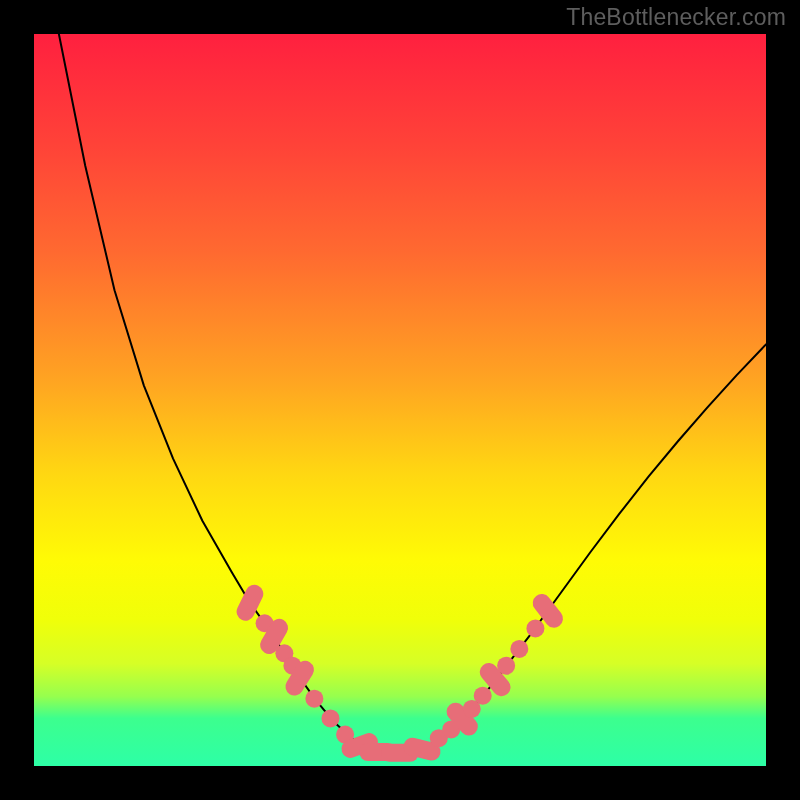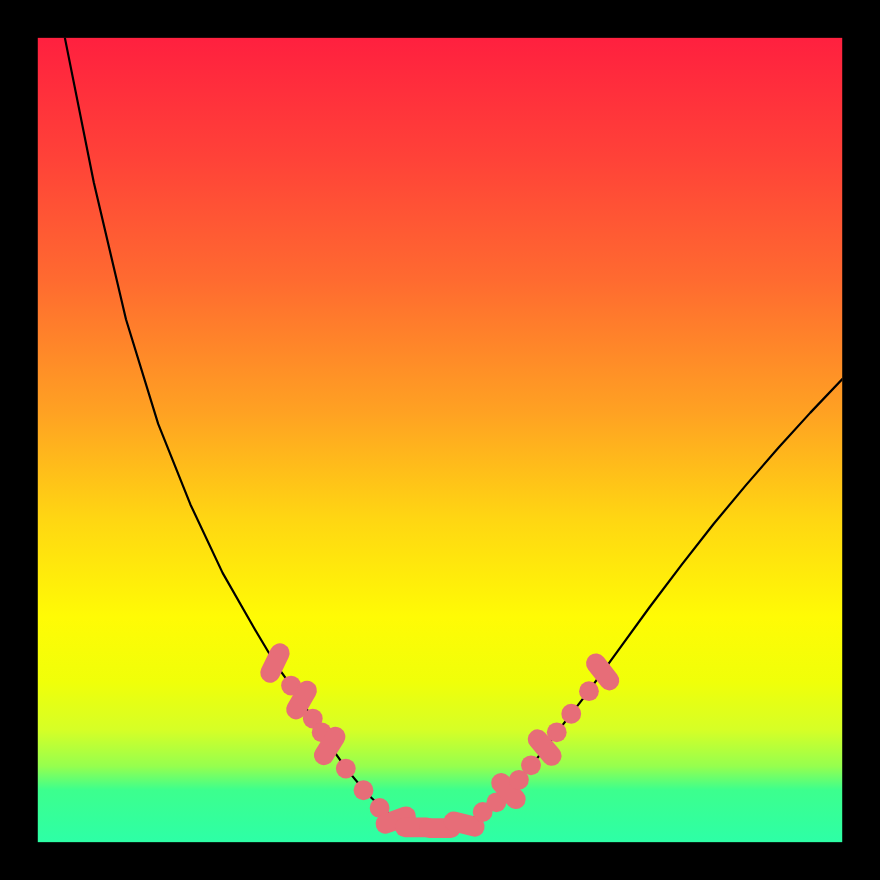--- a/index.html
+++ b/index.html
@@ -33,20 +33,21 @@
     width: 732px;
     height: 732px;
     overflow: hidden;
   }
   svg { display: block; }
 </style>
 </head>
 <body>
 
 <div class="outer">
+  <div class="watermark">TheBottlenecker.com</div>
   <div class="plot">
     <svg id="chart-svg" width="732" height="732" viewBox="0 0 732 732">
         <defs>
           <linearGradient id="bg-grad" x1="0" y1="0" x2="0" y2="1">
             <stop offset="0%" stop-color="#ff203f"></stop>
             <stop offset="15%" stop-color="#ff4238"></stop>
             <stop offset="30%" stop-color="#ff6a30"></stop>
             <stop offset="47%" stop-color="#ffa322"></stop>
             <stop offset="60%" stop-color="#ffd712"></stop>
             <stop offset="72%" stop-color="#fffb05"></stop>

